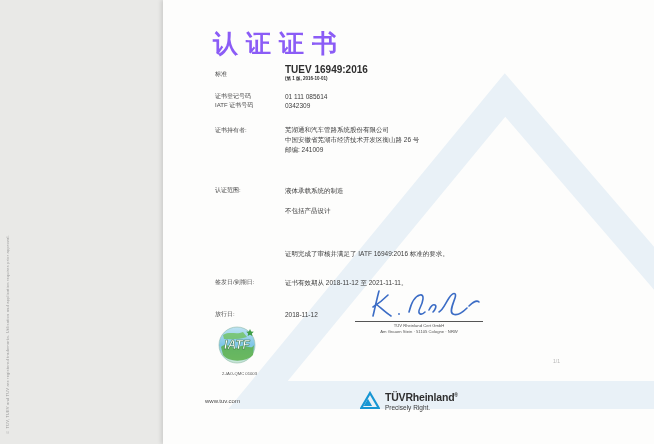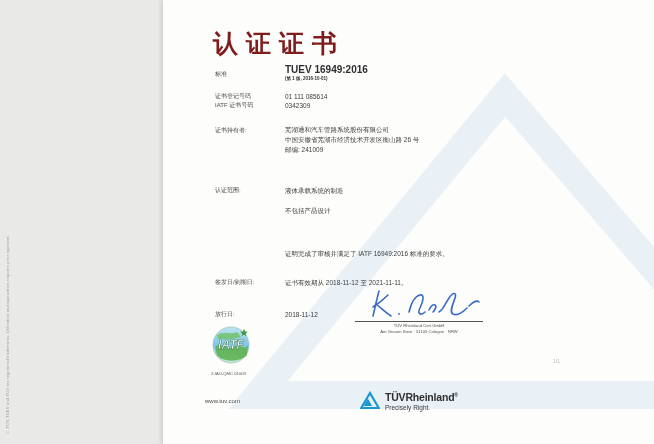--- a/index.html
+++ b/index.html
@@ -9,42 +9,42 @@
     background:#e9e9e7; overflow:hidden;
   }
   .page {
     position:absolute; left:163px; top:0; width:491px; height:444px;
     background:#fdfdfc; box-shadow:-2px 0 4px rgba(0,0,0,.12);
   }
   .watermark { position:absolute; left:0; top:0; width:491px; height:444px; pointer-events:none; }
   .abs { position:absolute; }
   .title {
     left:50px; top:27px; font-size:25px; font-weight:bold;
-    letter-spacing:8px; color:#7f1d1d;
+    letter-spacing:8px; color:#8b5cf6;
   }
   .lbl { font-size:6px; color:#4a4a4a; line-height:9px; }
   .val { font-size:6.5px; color:#3c3c3c; line-height:10px; }
   .std-val { font-size:10px; font-weight:bold; color:#2e2e2e; }
   .std-ed { font-size:4.5px; font-weight:bold; color:#2e2e2e; }
   .statement { font-size:6.5px; color:#3c3c3c; }
   .sig-line { left:192px; top:321px; width:128px; height:1px; background:#555; }
   .sig-org { left:192px; top:323px; width:128px; text-align:center; font-size:4.2px; color:#555; line-height:5.5px; }
   .side-note {
     left:5px; top:270px; height:165px;
     writing-mode:vertical-rl; transform:rotate(180deg);
     font-size:4px; color:#9a9a9a; letter-spacing:.2px; white-space:nowrap;
   }
   .page-num { left:390px; top:358px; font-size:5px; color:#b5b5b5; }
   .website { left:42px; top:398px; font-size:6px; color:#4a4a4a; }
   .brand-box { left:197px; top:391px; display:flex; align-items:flex-start; }
   .brand-text { margin-left:5px; }
   .brand-name { font-size:10.5px; font-weight:bold; color:#2f2f2f; letter-spacing:-0.2px; }
   .brand-reg { font-size:5px; vertical-align:super; }
   .tagline { font-size:6.5px; color:#3c3c3c; margin-top:1px; }
-  .iatf-logo { left:48px; top:325px; width:46px; text-align:left; }
+  .iatf-logo { left:48px; top:325px; width:46px; text-align:right; }
   .iatf-code { font-size:4.2px; color:#555; margin-top:2px; }
 </style>
 </head>
 <body>
 
 <div class="canvas">
 
   <div class="abs side-note">© TÜV, TUEV and TUV are registered trademarks. Utilisation and application requires prior approval.</div>
 
   <div class="page">

